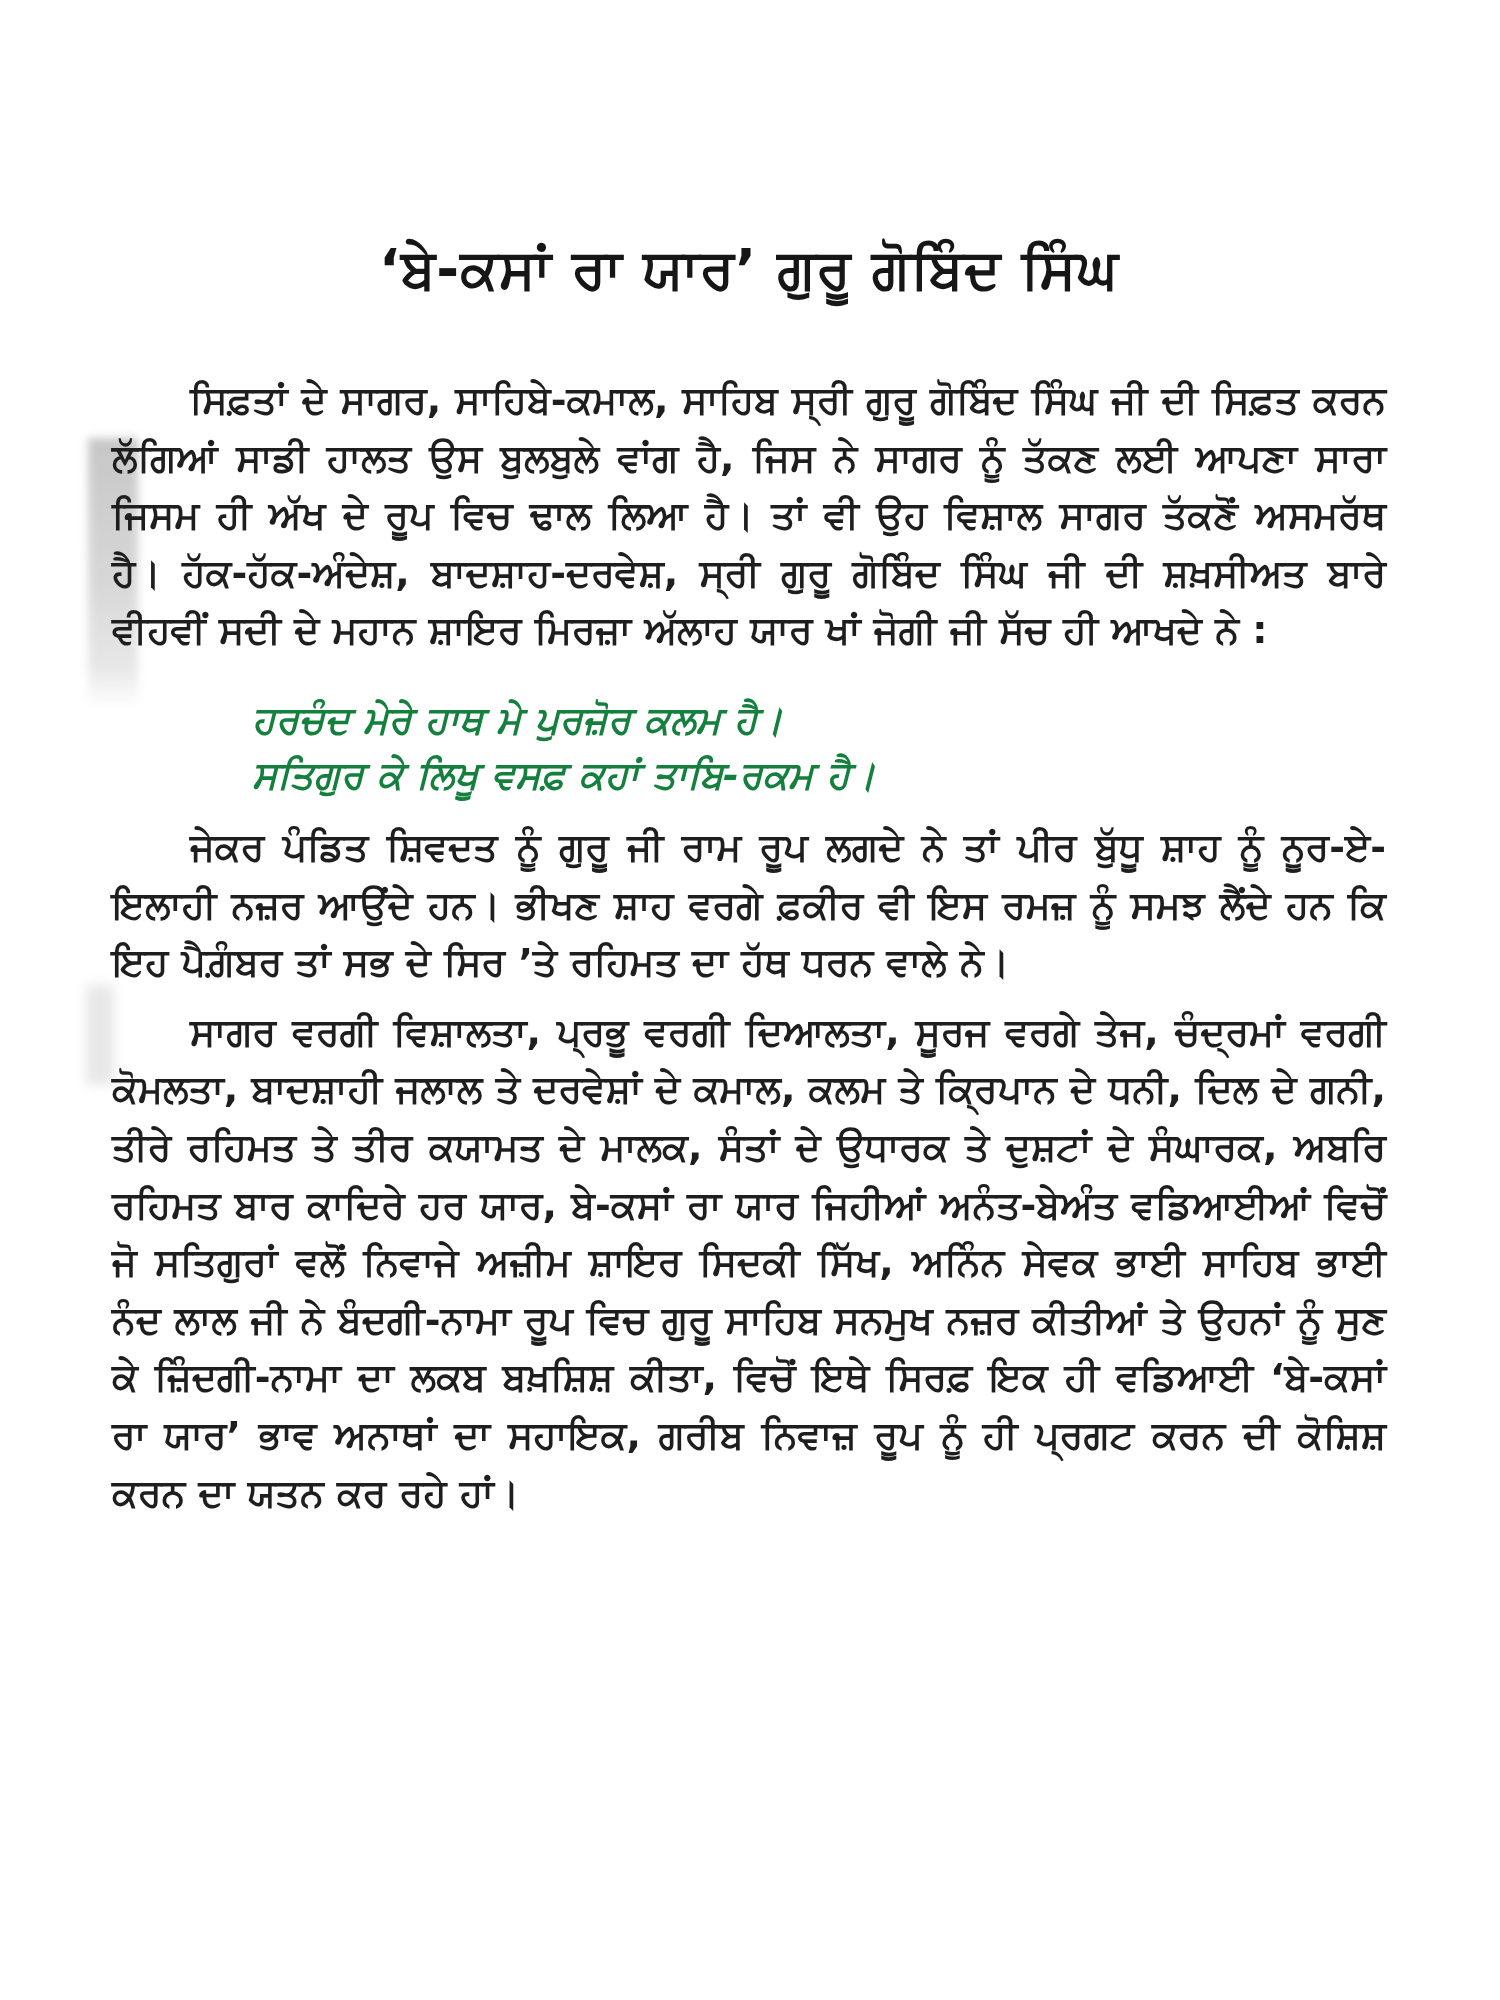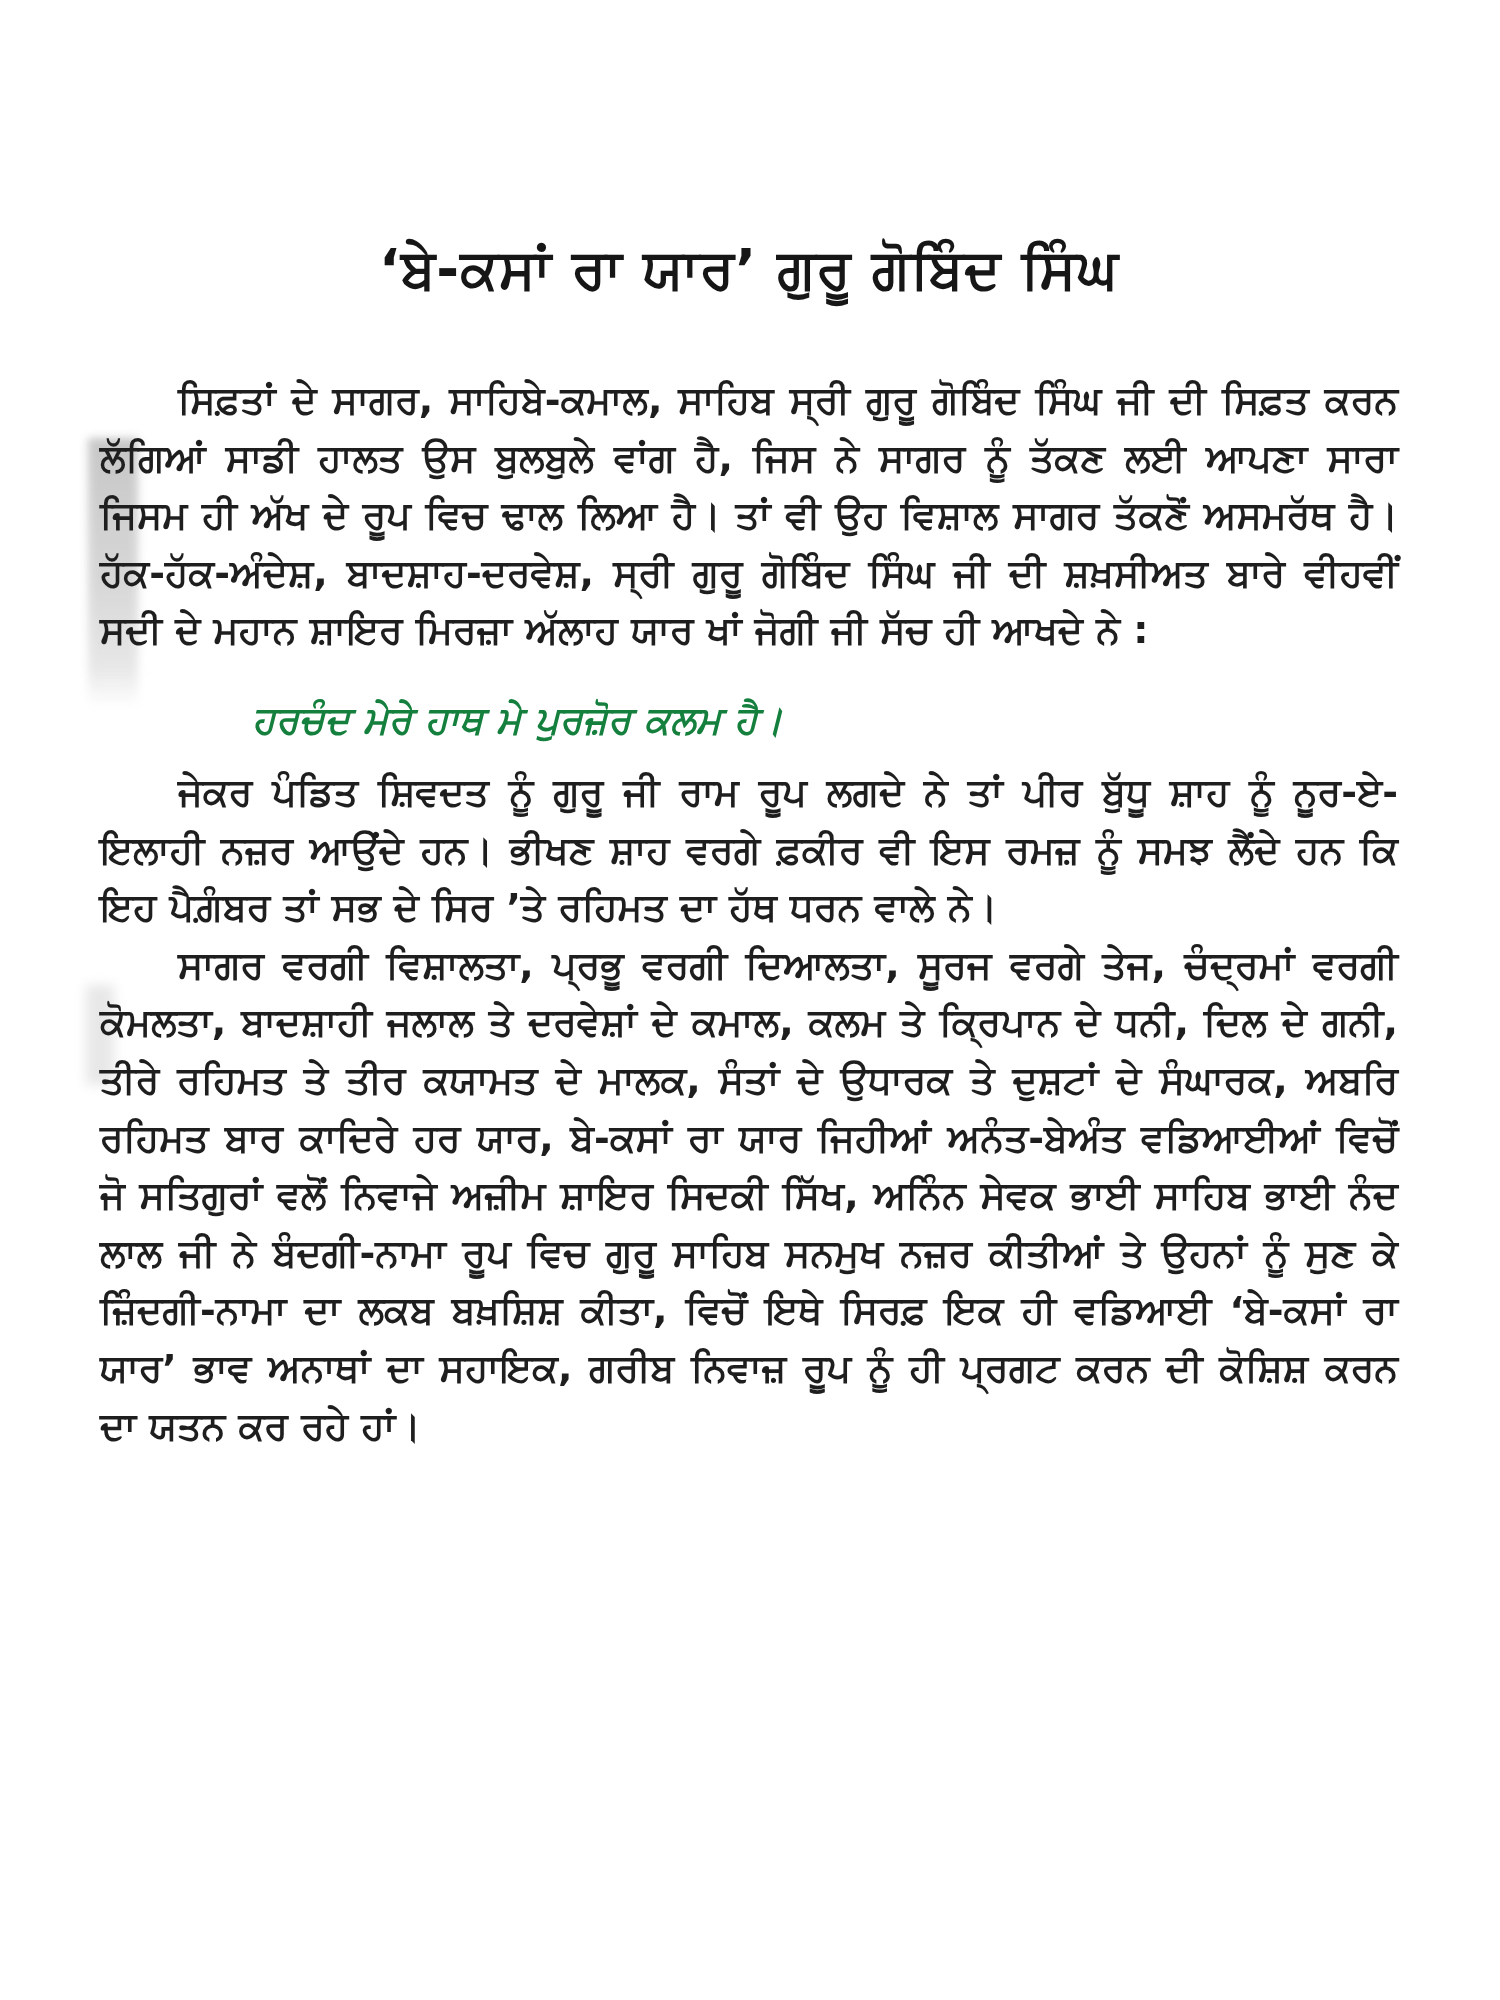--- a/index.html
+++ b/index.html
@@ -48,21 +48,21 @@
     padding-top: 230px;
     padding-bottom: 0;
     text-align: center;
     font-size: 55px;
     line-height: 78px;
     font-weight: bold;
     letter-spacing: 1px;
     color: #161616;
   }
   .para {
-    margin: 0;
+    margin: 12px;
     font-size: 38px;
     line-height: 57.6px;
     font-weight: 600;
     text-align: justify;
     text-indent: 78px;
     color: #1e1e1e;
   }
   .para.first {
     margin-top: 64px;
   }
@@ -91,20 +91,21 @@
   <div class="smudge-b"></div>
 
   <div class="content">
 
     <h1 class="title">‘ਬੇ-ਕਸਾਂ ਰਾ ਯਾਰ’ ਗੁਰੂ ਗੋਬਿੰਦ ਸਿੰਘ</h1>
 
     <p class="para first">ਸਿਫ਼ਤਾਂ ਦੇ ਸਾਗਰ, ਸਾਹਿਬੇ-ਕਮਾਲ, ਸਾਹਿਬ ਸ੍ਰੀ ਗੁਰੂ ਗੋਬਿੰਦ ਸਿੰਘ ਜੀ ਦੀ ਸਿਫ਼ਤ ਕਰਨ ਲੱਗਿਆਂ ਸਾਡੀ ਹਾਲਤ ਉਸ ਬੁਲਬੁਲੇ ਵਾਂਗ ਹੈ, ਜਿਸ ਨੇ ਸਾਗਰ ਨੂੰ ਤੱਕਣ ਲਈ ਆਪਣਾ ਸਾਰਾ ਜਿਸਮ ਹੀ ਅੱਖ ਦੇ ਰੂਪ ਵਿਚ ਢਾਲ ਲਿਆ ਹੈ। ਤਾਂ ਵੀ ਉਹ ਵਿਸ਼ਾਲ ਸਾਗਰ ਤੱਕਣੋਂ ਅਸਮਰੱਥ ਹੈ। ਹੱਕ-ਹੱਕ-ਅੰਦੇਸ਼, ਬਾਦਸ਼ਾਹ-ਦਰਵੇਸ਼, ਸ੍ਰੀ ਗੁਰੂ ਗੋਬਿੰਦ ਸਿੰਘ ਜੀ ਦੀ ਸ਼ਖ਼ਸੀਅਤ ਬਾਰੇ ਵੀਹਵੀਂ ਸਦੀ ਦੇ ਮਹਾਨ ਸ਼ਾਇਰ ਮਿਰਜ਼ਾ ਅੱਲਾਹ ਯਾਰ ਖਾਂ ਜੋਗੀ ਜੀ ਸੱਚ ਹੀ ਆਖਦੇ ਨੇ :</p>
 
     <div class="verse">
       <div class="verse-line">ਹਰਚੰਦ ਮੇਰੇ ਹਾਥ ਮੇ ਪੁਰਜ਼ੋਰ ਕਲਮ ਹੈ।</div>
+      <div class="verse-line">ਸਤਿਗੁਰ ਕੇ ਲਿਖੂ ਵਸਫ਼ ਕਹਾਂ ਤਾਬਿ-ਰਕਮ ਹੈ।</div>
     </div>
 
 
 
     <p class="para">ਜੇਕਰ ਪੰਡਿਤ ਸ਼ਿਵਦਤ ਨੂੰ ਗੁਰੂ ਜੀ ਰਾਮ ਰੂਪ ਲਗਦੇ ਨੇ ਤਾਂ ਪੀਰ ਬੁੱਧੂ ਸ਼ਾਹ ਨੂੰ ਨੂਰ-ਏ-ਇਲਾਹੀ ਨਜ਼ਰ ਆਉਂਦੇ ਹਨ। ਭੀਖਣ ਸ਼ਾਹ ਵਰਗੇ ਫ਼ਕੀਰ ਵੀ ਇਸ ਰਮਜ਼ ਨੂੰ ਸਮਝ ਲੈਂਦੇ ਹਨ ਕਿ ਇਹ ਪੈਗ਼ੰਬਰ ਤਾਂ ਸਭ ਦੇ ਸਿਰ ’ਤੇ ਰਹਿਮਤ ਦਾ ਹੱਥ ਧਰਨ ਵਾਲੇ ਨੇ।</p>
 
     <p class="para">ਸਾਗਰ ਵਰਗੀ ਵਿਸ਼ਾਲਤਾ, ਪ੍ਰਭੂ ਵਰਗੀ ਦਿਆਲਤਾ, ਸੂਰਜ ਵਰਗੇ ਤੇਜ, ਚੰਦ੍ਰਮਾਂ ਵਰਗੀ ਕੋਮਲਤਾ, ਬਾਦਸ਼ਾਹੀ ਜਲਾਲ ਤੇ ਦਰਵੇਸ਼ਾਂ ਦੇ ਕਮਾਲ, ਕਲਮ ਤੇ ਕ੍ਰਿਪਾਨ ਦੇ ਧਨੀ, ਦਿਲ ਦੇ ਗਨੀ, ਤੀਰੇ ਰਹਿਮਤ ਤੇ ਤੀਰ ਕਯਾਮਤ ਦੇ ਮਾਲਕ, ਸੰਤਾਂ ਦੇ ਉਧਾਰਕ ਤੇ ਦੁਸ਼ਟਾਂ ਦੇ ਸੰਘਾਰਕ, ਅਬਰਿ ਰਹਿਮਤ ਬਾਰ ਕਾਦਿਰੇ ਹਰ ਯਾਰ, ਬੇ-ਕਸਾਂ ਰਾ ਯਾਰ ਜਿਹੀਆਂ ਅਨੰਤ-ਬੇਅੰਤ ਵਡਿਆਈਆਂ ਵਿਚੋਂ ਜੋ ਸਤਿਗੁਰਾਂ ਵਲੋਂ ਨਿਵਾਜੇ ਅਜ਼ੀਮ ਸ਼ਾਇਰ ਸਿਦਕੀ ਸਿੱਖ, ਅਨਿੰਨ ਸੇਵਕ ਭਾਈ ਸਾਹਿਬ ਭਾਈ ਨੰਦ ਲਾਲ ਜੀ ਨੇ ਬੰਦਗੀ-ਨਾਮਾ ਰੂਪ ਵਿਚ ਗੁਰੂ ਸਾਹਿਬ ਸਨਮੁਖ ਨਜ਼ਰ ਕੀਤੀਆਂ ਤੇ ਉਹਨਾਂ ਨੂੰ ਸੁਣ ਕੇ ਜ਼ਿੰਦਗੀ-ਨਾਮਾ ਦਾ ਲਕਬ ਬਖ਼ਸ਼ਿਸ਼ ਕੀਤਾ, ਵਿਚੋਂ ਇਥੇ ਸਿਰਫ਼ ਇਕ ਹੀ ਵਡਿਆਈ ‘ਬੇ-ਕਸਾਂ ਰਾ ਯਾਰ’ ਭਾਵ ਅਨਾਥਾਂ ਦਾ ਸਹਾਇਕ, ਗਰੀਬ ਨਿਵਾਜ਼ ਰੂਪ ਨੂੰ ਹੀ ਪ੍ਰਗਟ ਕਰਨ ਦੀ ਕੋਸ਼ਿਸ਼ ਕਰਨ ਦਾ ਯਤਨ ਕਰ ਰਹੇ ਹਾਂ।</p>
 
   </div>
 </div>

